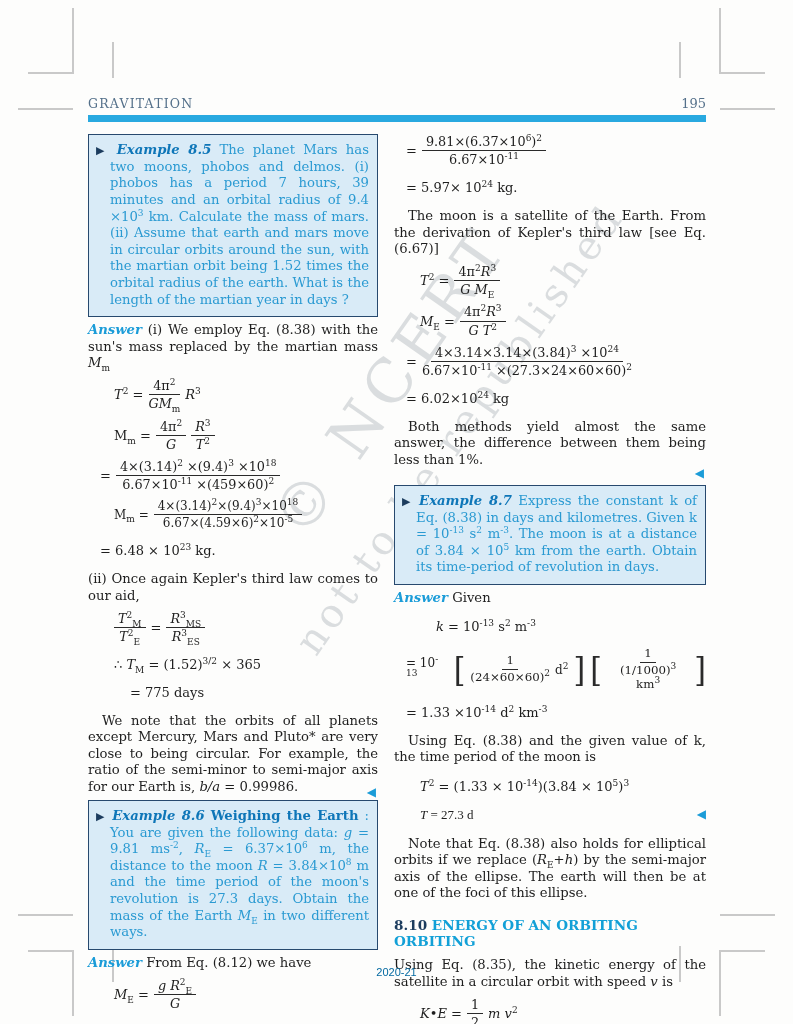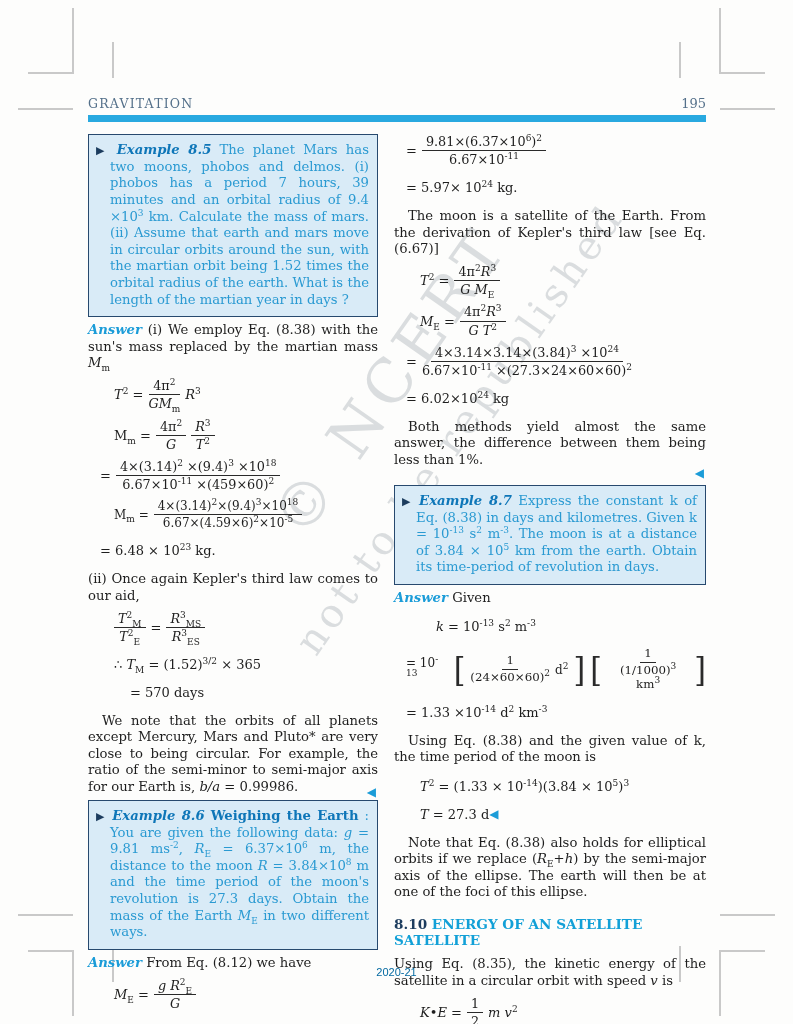--- a/index.html
+++ b/index.html
@@ -41,21 +41,21 @@
   .ind2{margin-left:26px;}
   .ind3{margin-left:42px;}
   .frac{display:inline-flex;flex-direction:column;align-items:center;text-align:center;
         line-height:1.18;font-size:12.8px;}
   .fnum{border-bottom:1.2px solid #2a2a2a;padding:0 4px 1px;}
   .fden{padding-top:1px;}
   sup{font-size:9px;line-height:0;}
   sub{font-size:9px;line-height:0;}
   .brk{font-size:30px;font-weight:200;line-height:0;transform:scaleY(1.1);color:#2a2a2a;}
   .endmark{color:#1b9cd8;text-align:right;font-size:12px;line-height:0;margin:-8px 2px 8px 0;}
-  .eqsplit{display:flex;justify-content:flex-start;align-items:center;}
+  .eqsplit{display:flex;justify-content:space-between;align-items:center;font-family:Liberation Serif, serif;}
   .eqtag{font-size:15px;}
   
   .sechead{margin:16px 0 8px;font-weight:bold;font-size:13.6px;}
   .secnum{color:#1c3c5e;}
   .sectitle{color:#12a0d7;}
   
   .footer{position:absolute;left:0;top:966px;width:793px;text-align:center;
           font-family:"Liberation Sans",sans-serif;font-size:11px;color:#0369a1;}
 </style>
 </head>
@@ -157,21 +157,21 @@
           </span>
         <span>=</span>
         <span class="frac">
             <span class="fnum"><i>R</i><sup>3</sup><sub>MS</sub></span>
             <span class="fden"><i>R</i><sup>3</sup><sub>ES</sub></span>
           </span>
       </div>
 
 
       <div class="eqline ind2">∴ <i>T</i><sub>M</sub>  = (1.52)<sup>3/2</sup> × 365</div>
-      <div class="eqline ind3">= 570 days</div>
+      <div class="eqline ind3">= 775 days</div>
 
       <div class="para ip">We note that the orbits of all planets except Mercury, Mars and Pluto* are very close to being circular. For example, the ratio of the semi-minor to semi-major axis for our Earth is, <i>b/a</i> = 0.99986.</div>
       <div class="endmark">◀</div>
 
       <div class="exbox">
         <div class="exbody">
           <span class="exmark">▶</span>
           <span class="exlabel">Example 8.6</span>
           <span class="exsub">Weighing the Earth</span>
           <span>: You are given the following data: <i>g</i> = 9.81 ms<sup>-2</sup>, <i>R</i><sub>E</sub> = 6.37×10<sup>6</sup> m, the distance to the moon <i>R</i> = 3.84×10<sup>8</sup> m and the time period of the moon's revolution is 27.3 days. Obtain the mass of the Earth <i>M</i><sub>E</sub> in two different ways.</span>
@@ -270,21 +270,21 @@
       <div class="eqline ind2"><i>T</i><sup>2</sup> = (1.33 × 10<sup>-14</sup>)(3.84 × 10<sup>5</sup>)<sup>3</sup></div>
       <div class="eqline ind2 eqsplit">
         <span><i>T</i>  = 27.3 d</span>
         <span style="color:#1b9cd8;font-size:12px">◀</span>
       </div>
 
       <div class="para ip">Note that Eq. (8.38) also holds for elliptical orbits if we replace (<i>R</i><sub>E</sub>+<i>h</i>) by the semi-major axis of the ellipse. The earth will then be at one of the foci of this ellipse.</div>
 
       <div class="sechead">
         <span class="secnum">8.10</span>
-        <span class="sectitle">ENERGY OF AN SATELLITE SATELLITE</span>
+        <span class="sectitle">ENERGY OF AN ORBITING ORBITING</span>
       </div>
 
       <div class="para">Using Eq. (8.35), the kinetic energy of the satellite in a circular orbit with speed <i>v</i> is</div>
 
       <div class="eqrow ind2">
         <span><i>K</i>•<i>E</i> =</span>
         <span class="frac">
             <span class="fnum">1</span>
             <span class="fden">2</span>
           </span>

